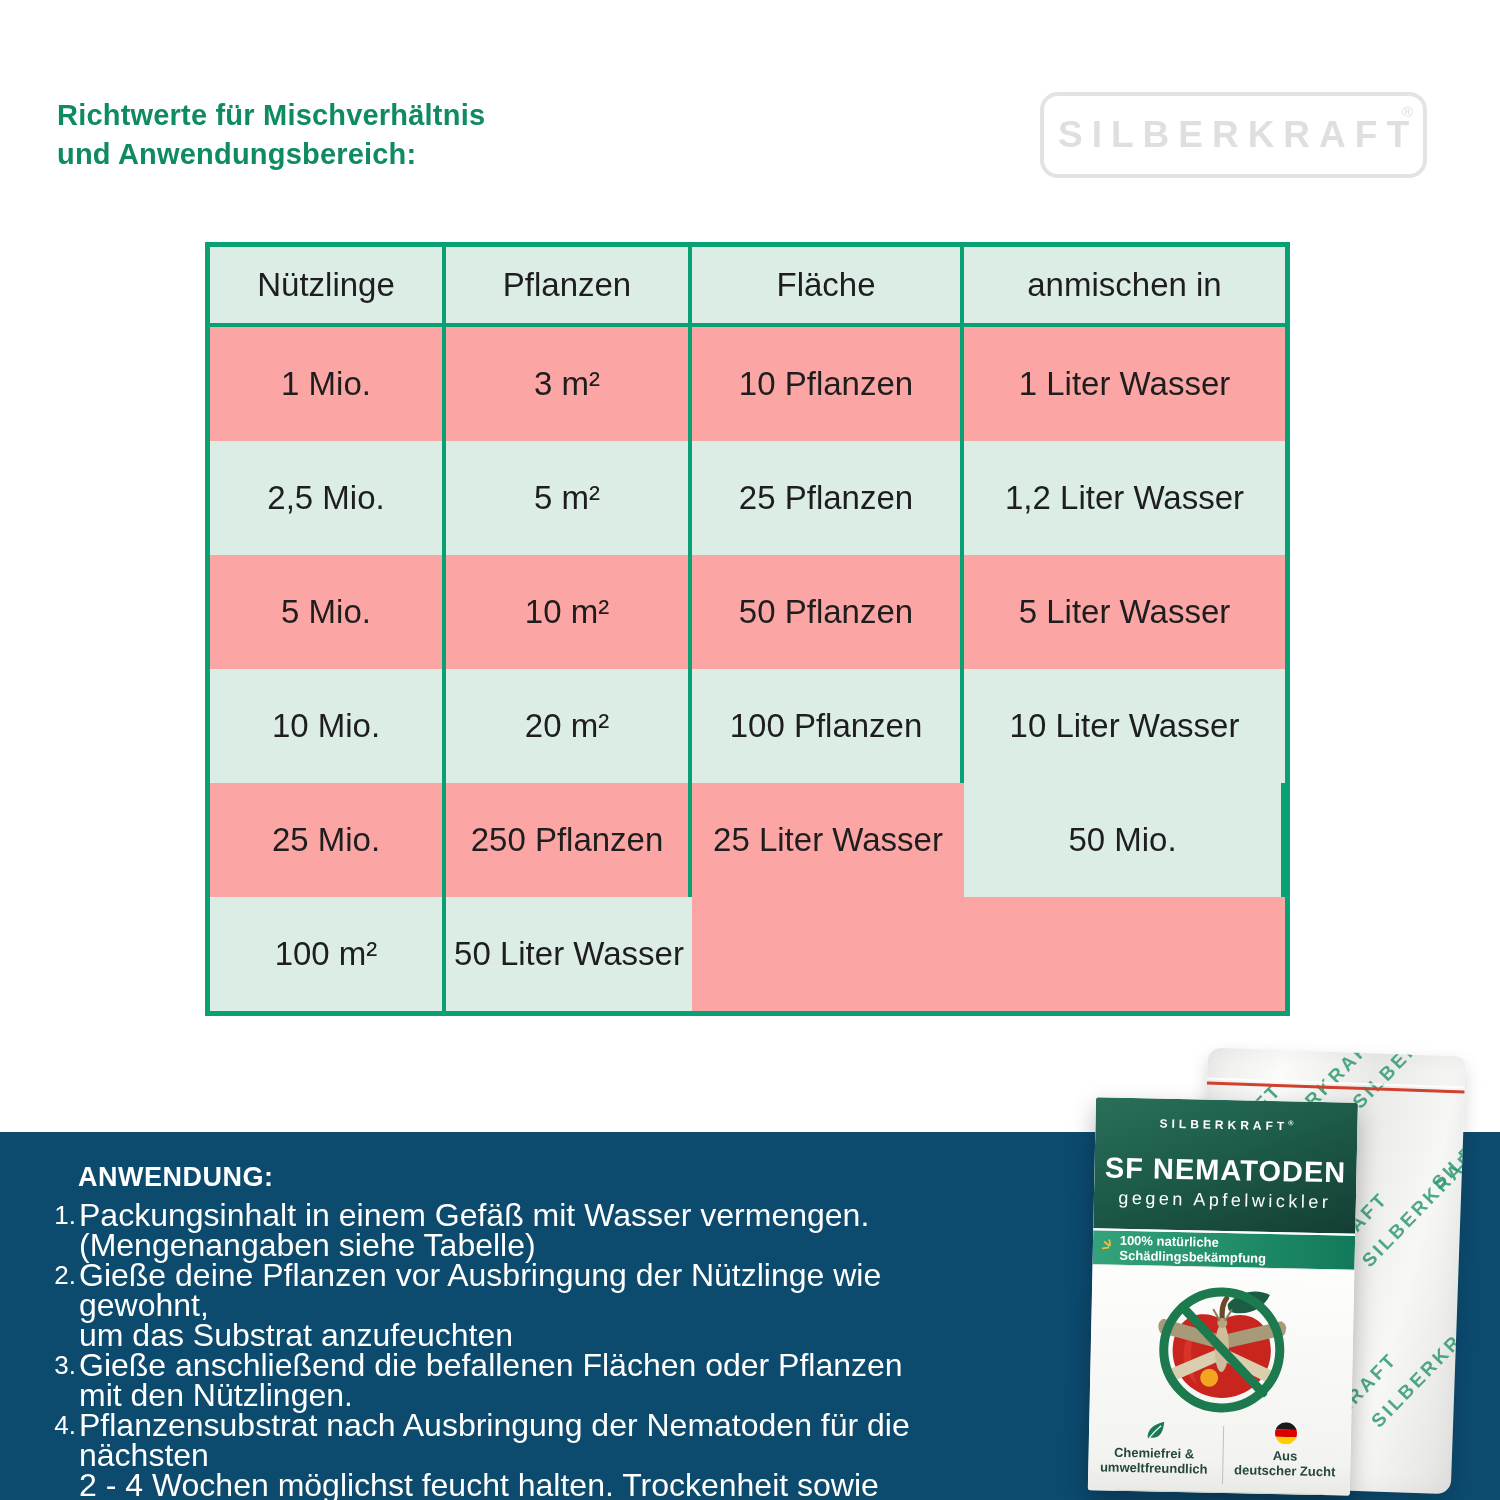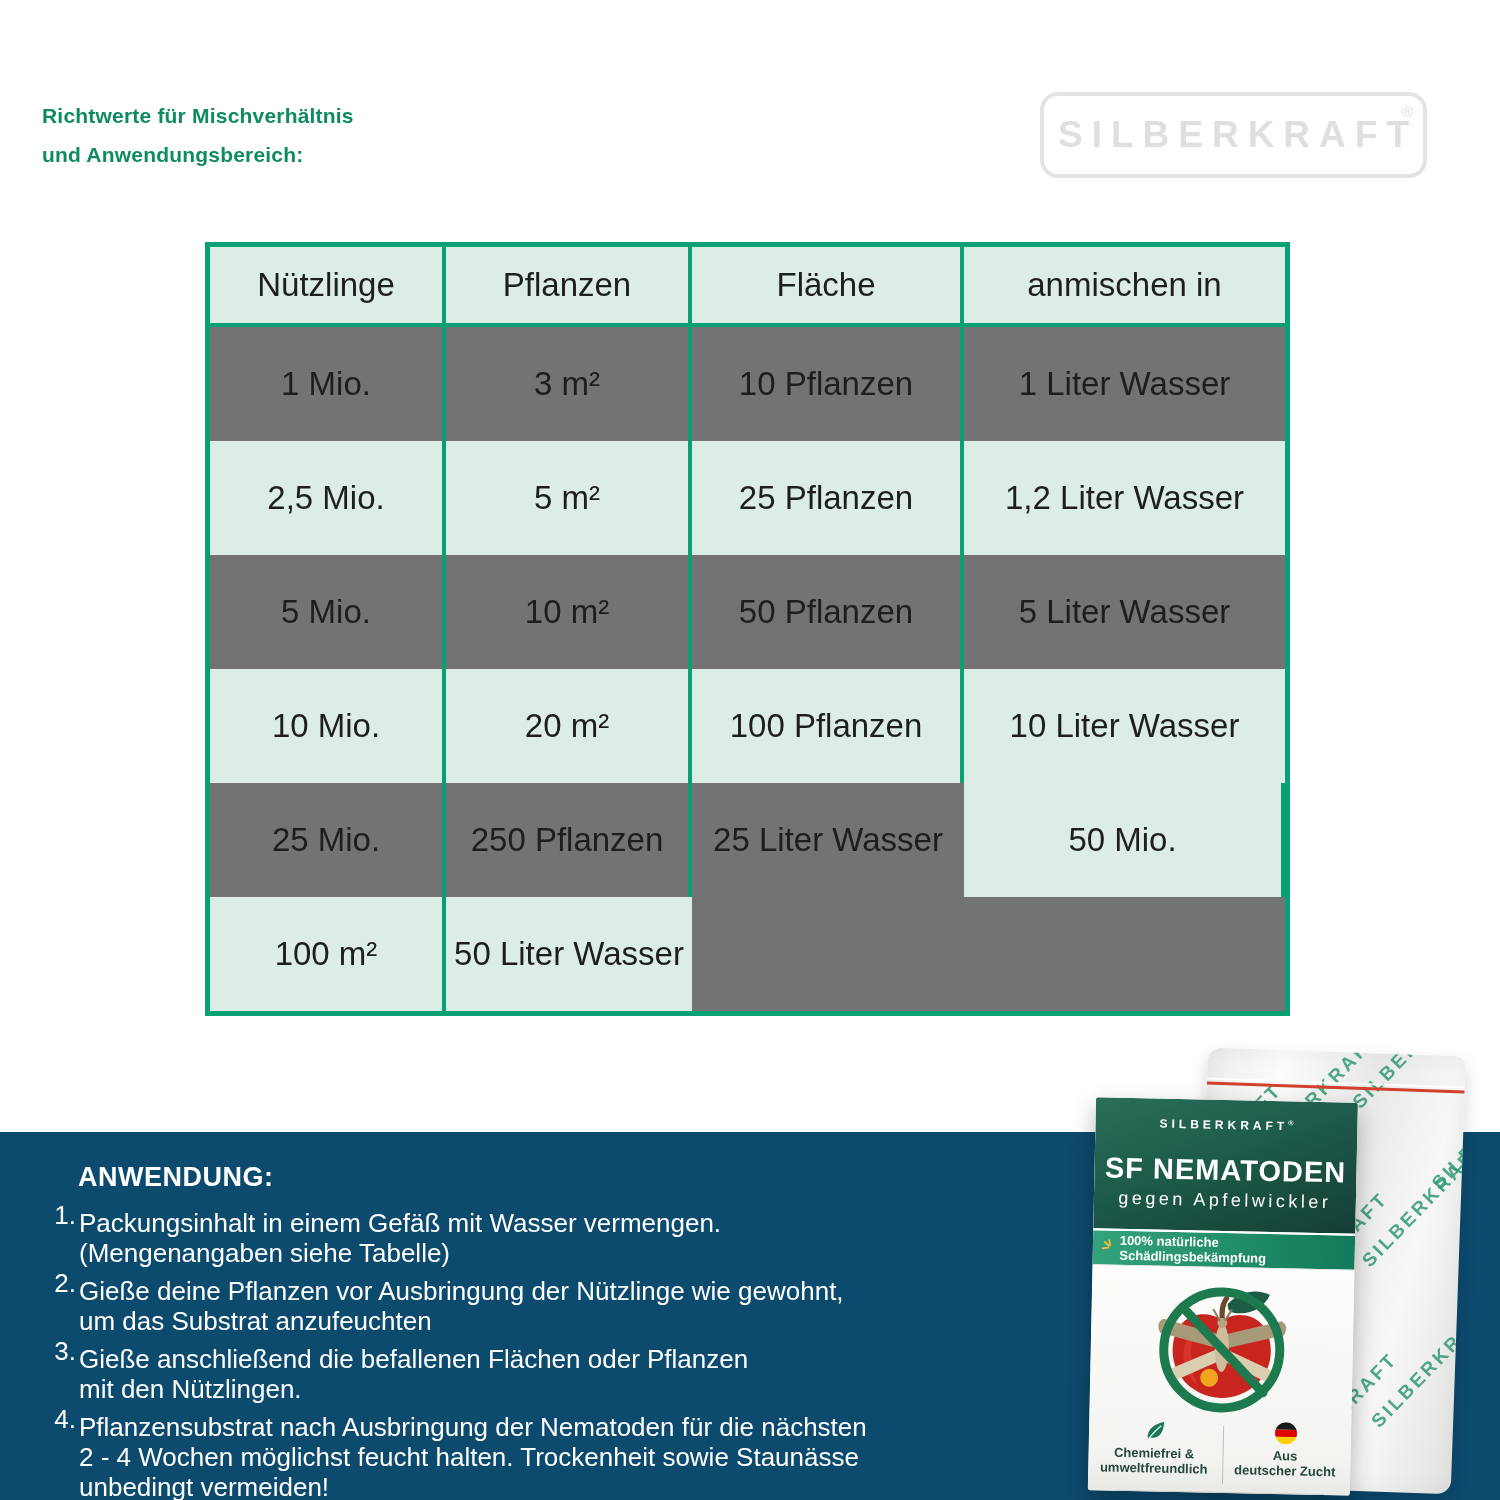--- a/index.html
+++ b/index.html
@@ -4,22 +4,22 @@
 <style>
   html,body{margin:0;padding:0;background:#ffffff;}
   .page{
     position:relative;width:1500px;height:1500px;overflow:hidden;
     background:#ffffff;font-family:"Liberation Sans",sans-serif;
   }
   .pre{white-space:pre-line;}
 
   
   .heading{
-    position:absolute;left:42px;top:96px;
-    font-size:21px;font-weight:bold;line-height:39px;
+    position:absolute;left:57px;top:96px;
+    font-size:29px;font-weight:bold;line-height:39px;
     color:#0f8b63;letter-spacing:.2px;
   }
 
   
   .logo-box{
     position:absolute;left:1040px;top:92px;width:387px;height:86px;
     border:4px solid #e3e3e3;border-radius:18px;box-sizing:border-box;
     display:flex;align-items:center;justify-content:center;
   }
   .logo-text{
@@ -28,21 +28,21 @@
   }
   .logo-reg{position:absolute;top:7px;right:10px;font-size:15px;color:#dcdcdc;}
 
   
   .rtable{
     position:absolute;left:205px;top:242px;width:1085px;box-sizing:border-box;
     border:5px solid #09a173;
     display:grid;
     grid-template-columns:236px 246px 272px 321px;
     grid-template-rows:80px repeat(6,114px);
-    background:#737373;
+    background:#fca5a5;
   }
   .cell{
     display:flex;align-items:center;justify-content:center;
     font-size:33px;color:#1e1e1e;box-sizing:border-box;
   }
   .vline{border-right:4px solid #09a173;}
   .hcell{background:#dcede6;border-bottom:4px solid #09a173;}
   .tint{background:#dcede6;}
 
   
@@ -50,21 +50,21 @@
     position:absolute;left:0;top:1132px;width:1500px;height:368px;
     background:#0c4a6e;color:#ffffff;
   }
   .anw-title{
     position:absolute;left:78px;top:30px;
     font-size:27px;font-weight:bold;letter-spacing:.5px;
   }
   .steps{position:absolute;left:44px;top:68px;width:940px;}
   .step{display:grid;grid-template-columns:32px auto;column-gap:3px;}
   .step .num{font-size:26px;line-height:30px;text-align:right;}
-  .step .txt{font-size:26px;line-height:30px;margin-top:8px;}
+  .step .txt{font-size:32px;line-height:30px;}
 
   
   .bag{
     position:absolute;left:1208px;top:1052px;width:258px;height:438px;
     transform:rotate(2deg);transform-origin:50% 0;
     background:
       linear-gradient(103deg,#ececea 0%,#fbfbf9 22%,#e9e9e7 48%,#f7f7f5 72%,#e2e2e0 100%);
     border-radius:14px 10px 14px 12px;
     box-shadow:0 8px 18px rgba(0,0,0,.16), inset 0 0 24px rgba(0,0,0,.05);
     overflow:hidden;

